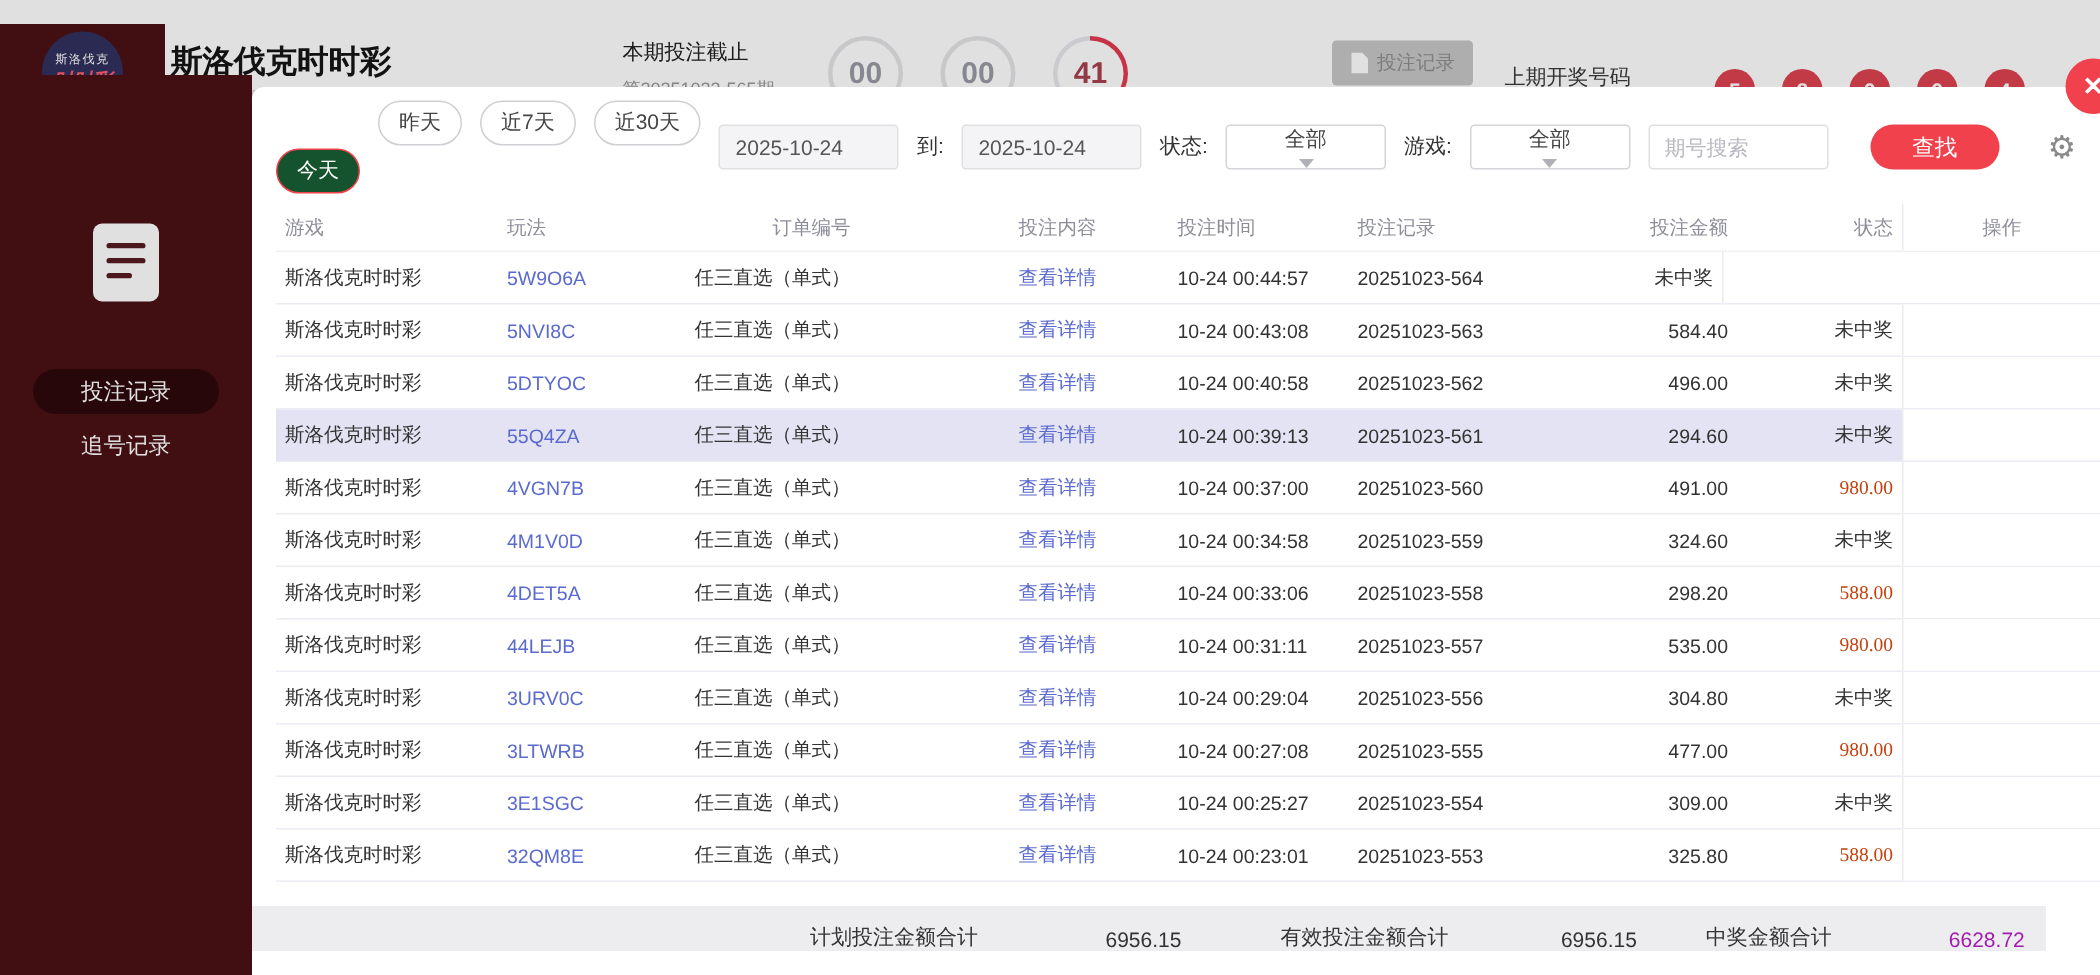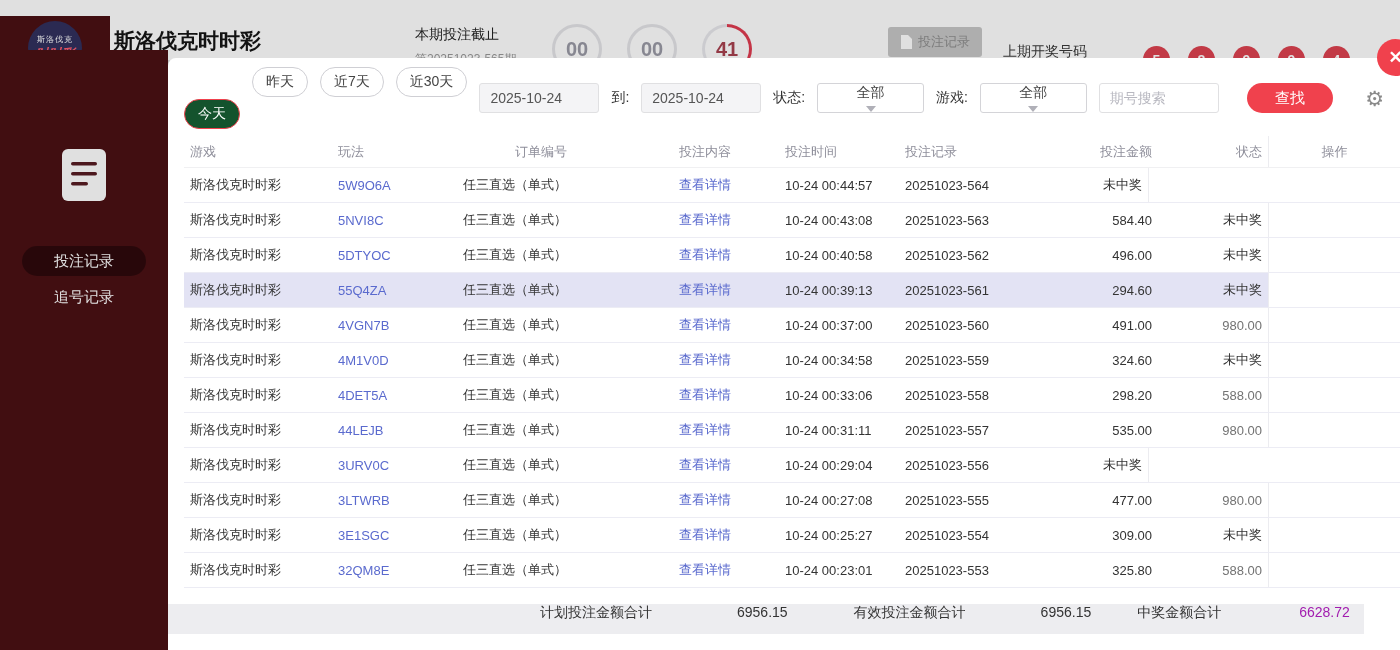--- a/index.html
+++ b/index.html
@@ -59,25 +59,25 @@
   .trow.hl { background:#e3e3f4; }
   .c { flex-shrink:0; display:flex; align-items:center; height:100%; }
   .c-game { width:154px; padding-left:6px; }
   .c-order { width:125px; color:#5a6ace; }
   .c-play { width:177px; }
   .c-content { width:130px; justify-content:center; color:#5a6ace; }
   .c-time { width:125px; padding-left:15px; }
   .c-period { width:145px; padding-left:10px; }
   .c-amount { width:120px; justify-content:flex-end; padding-right:8px; }
   .c-status { width:108px; justify-content:flex-end; padding-right:6px; }
-  .c-status.win { color:#737373; }
+  .c-status.win { color:#c2410c;font-family:Liberation Serif, serif; }
   .c-action { width:132px; justify-content:center; border-left:1px solid #ececf0; background:#fff; }
   .thead .c-order, .thead .c-content { color:#8e8e9a; }
 
-  .summary { margin-top:16px; width:1196px; height:30px; background:#ededf0; display:flex; align-items:flex-start; font-size:14px; color:#333; }
+  .summary { margin-top:16px; width:1196px; height:30px; background:#ededf0; display:flex; align-items:flex-end; font-size:14px; color:#333; }
   .sum-l1 { margin-left:372px; }
   .sum-v1 { margin-left:85px; }
   .sum-l2 { margin-left:66px; }
   .sum-v2 { margin-left:75px; }
   .sum-l3 { margin-left:46px; }
   .sum-v3 { margin-left:78px; color:#a21caf; }
 
   .pager { display:flex; align-items:center; padding:0 16px; height:44px; margin-top:8px; }
   .arrow { font-size:16px; color:#555; margin-right:18px; cursor:pointer; }
   .pages { display:flex; align-items:center; gap:18px; margin-right:18px; }
@@ -281,20 +281,21 @@
     <div class="c c-status win">980.00</div>
     <div class="c c-action"></div>
   </div>
           <div class="trow">
     <div class="c c-game">斯洛伐克时时彩</div>
     <div class="c c-order">3URV0C</div>
     <div class="c c-play">任三直选（单式）</div>
     <div class="c c-content">查看详情</div>
     <div class="c c-time">10-24 00:29:04</div>
     <div class="c c-period">20251023-556</div>
+    <div class="c c-amount">304.80</div>
     <div class="c c-status">未中奖</div>
     <div class="c c-action"></div>
   </div>
           <div class="trow">
     <div class="c c-game">斯洛伐克时时彩</div>
     <div class="c c-order">3LTWRB</div>
     <div class="c c-play">任三直选（单式）</div>
     <div class="c c-content">查看详情</div>
     <div class="c c-time">10-24 00:27:08</div>
     <div class="c c-period">20251023-555</div>

